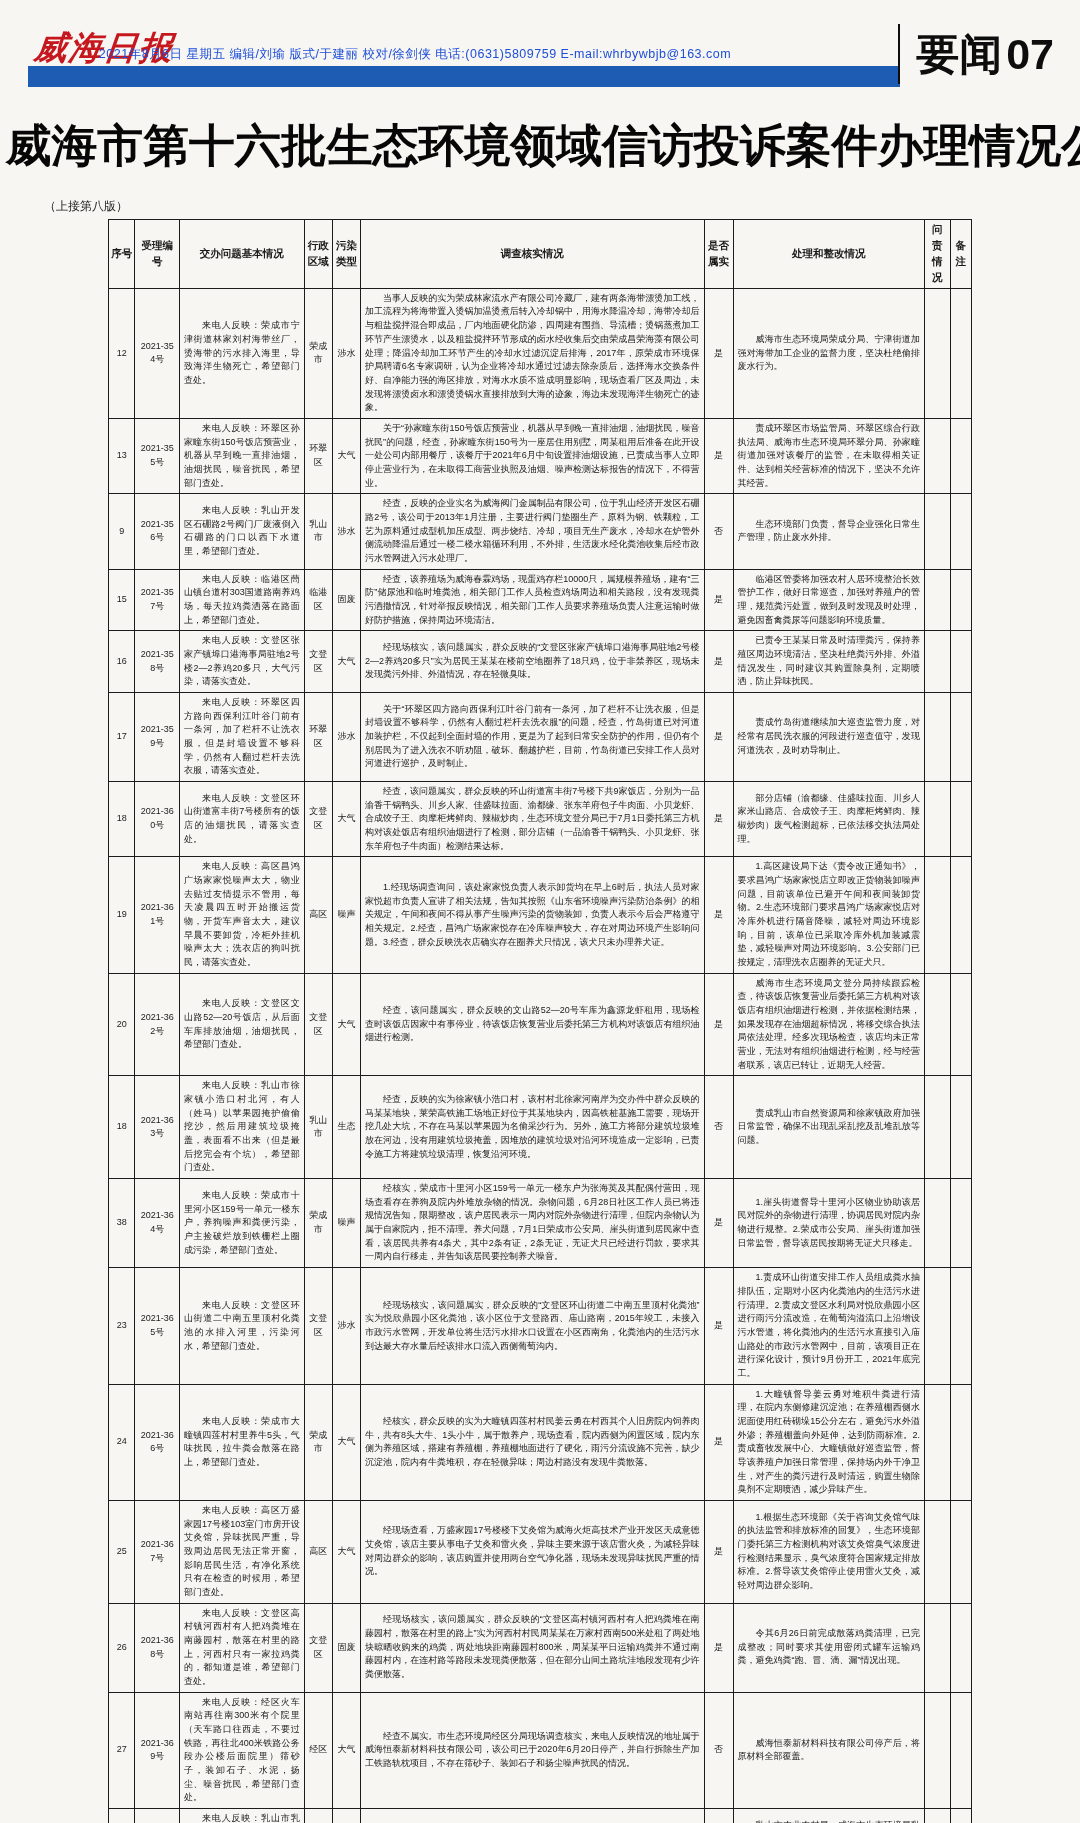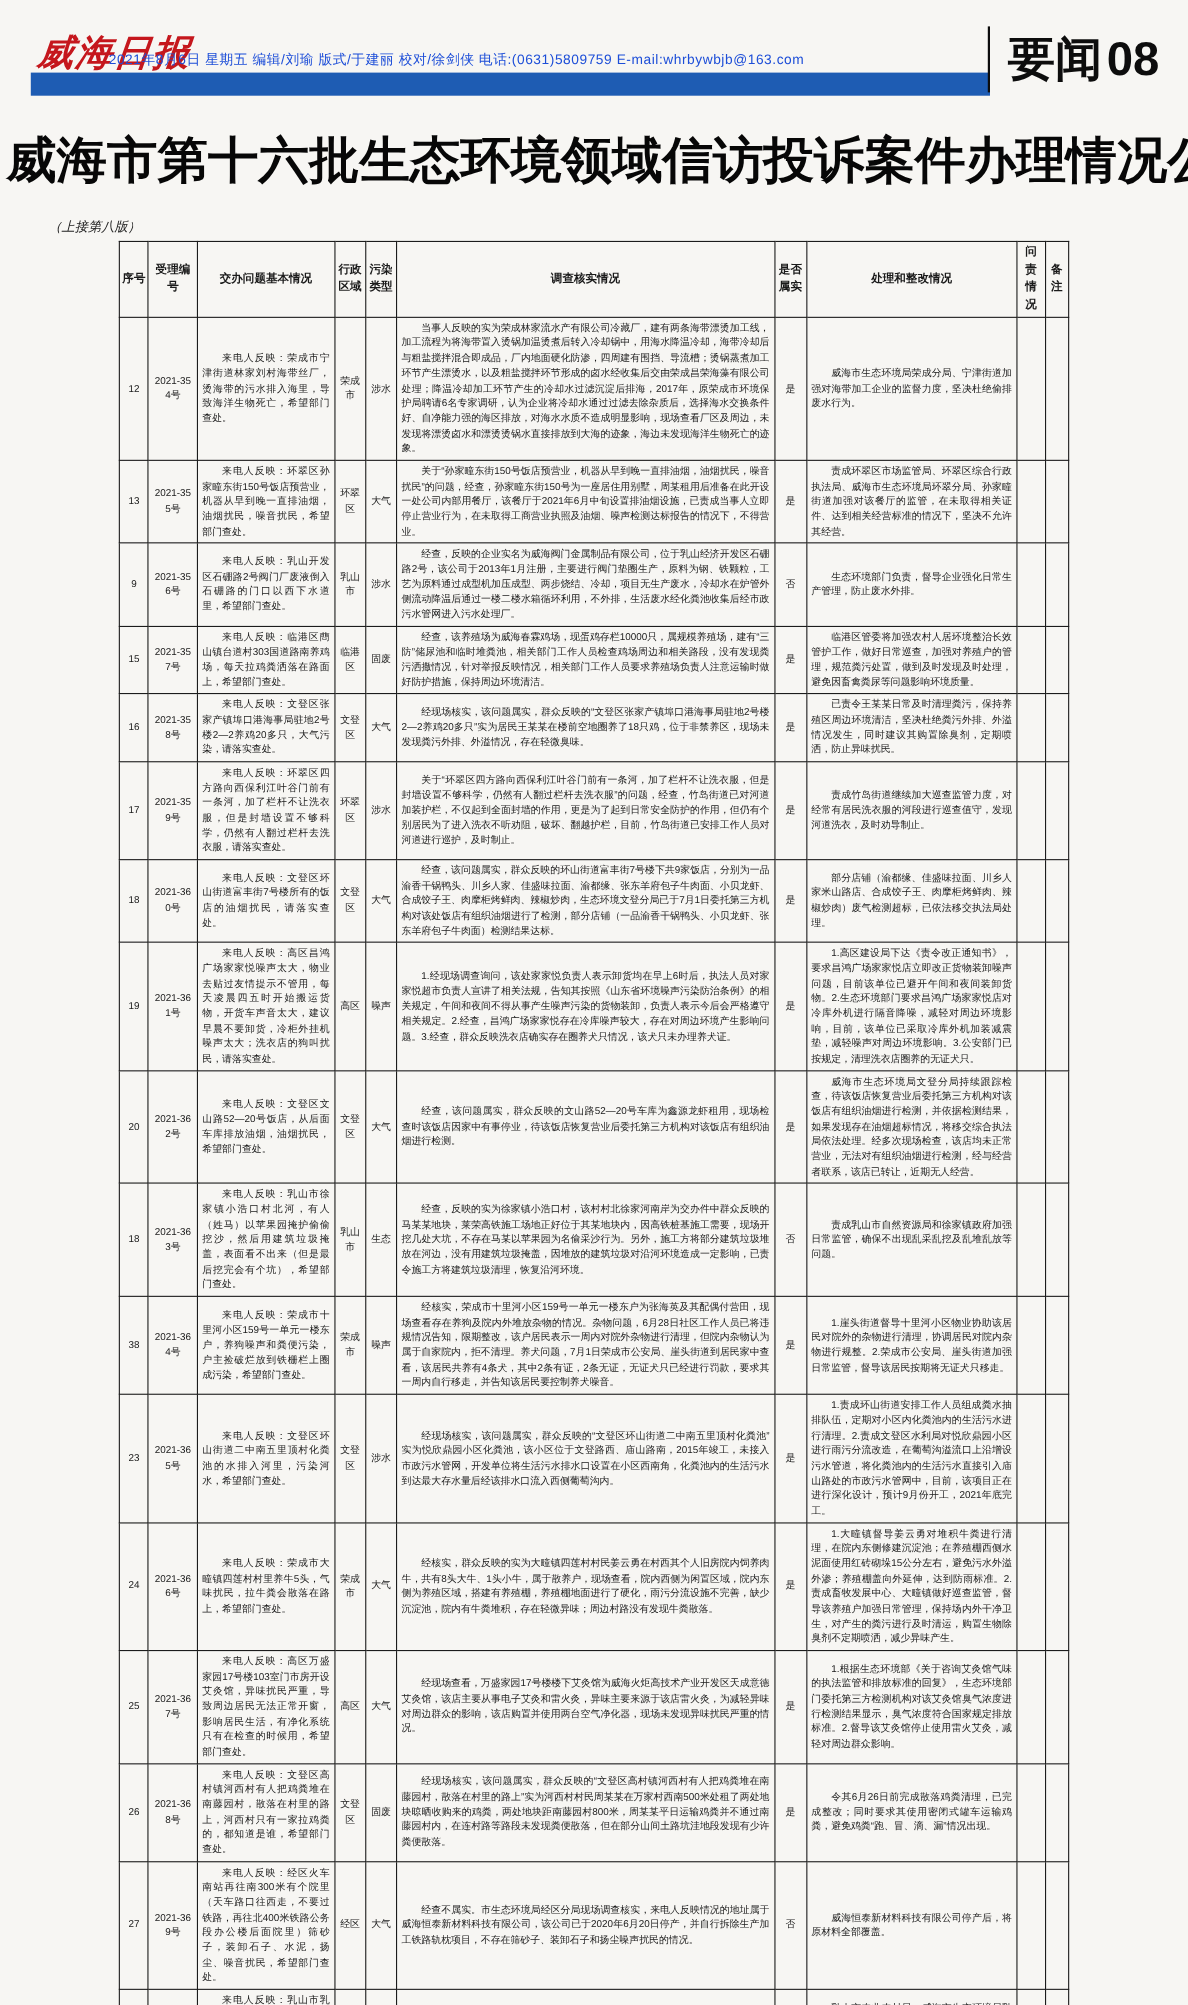--- a/index.html
+++ b/index.html
@@ -39,21 +39,21 @@
   .page-title{
     margin:20px 16px 0 16px;
     text-align:center;
     font-size:45px;font-weight:900;
     letter-spacing:0px;color:#070707;
     transform:scaleX(1.02);
     white-space:nowrap;
   }
   .continued-from{
     margin:22px 0 4px 44px;
-    font-size:12px;color:#222;font-style:italic;
+    font-size:12px;color:#222;
   }
   .report-table{
     width:864px;margin:2px auto 0 auto;
     border-collapse:collapse;table-layout:fixed;
     background:transparent;
   }
   .report-table th,.report-table td{
     border:1.2px solid #1c1c1c;
     padding:3px 4px;
     vertical-align:middle;
@@ -73,21 +73,21 @@
 </style>
 </head>
 <body>
 
 <div class="masthead">
   <div class="logo" style="color: rgb(197, 23, 29);">威海日报</div>
   <div class="dateline">2021年8月6日  星期五    编辑/刘瑜    版式/于建丽    校对/徐剑侠    电话:(0631)5809759    E-mail:whrbywbjb@163.com</div>
   <div class="blue-bar" style="background: rgb(30, 92, 179);"></div>
   <div class="section">
     <span>要闻</span>
-    <span>08</span>
+    <span>07</span>
   </div>
 </div>
 
 <h1 class="page-title">威海市第十六批生态环境领域信访投诉案件办理情况公示表</h1>
 
 <div class="continued-from">（上接第八版）</div>
 
 <table class="report-table">
   <colgroup>
       <col style="width: 3.1%;">

